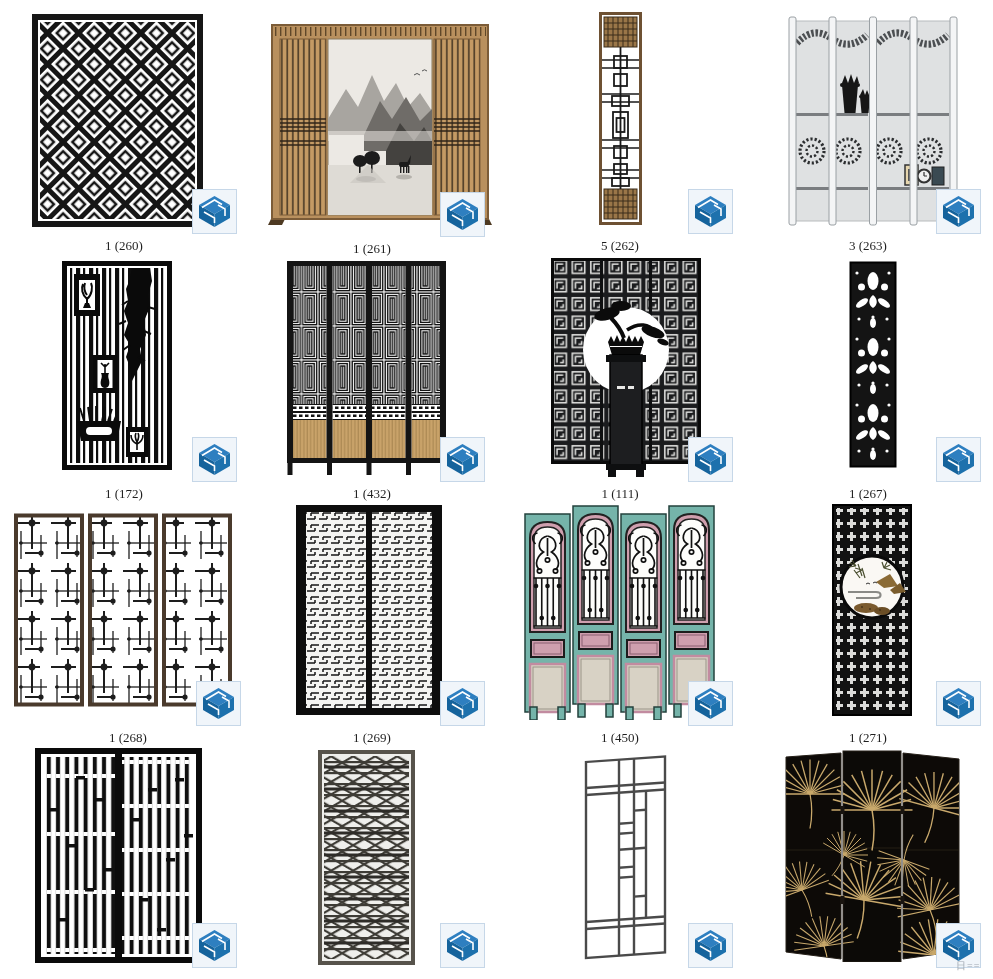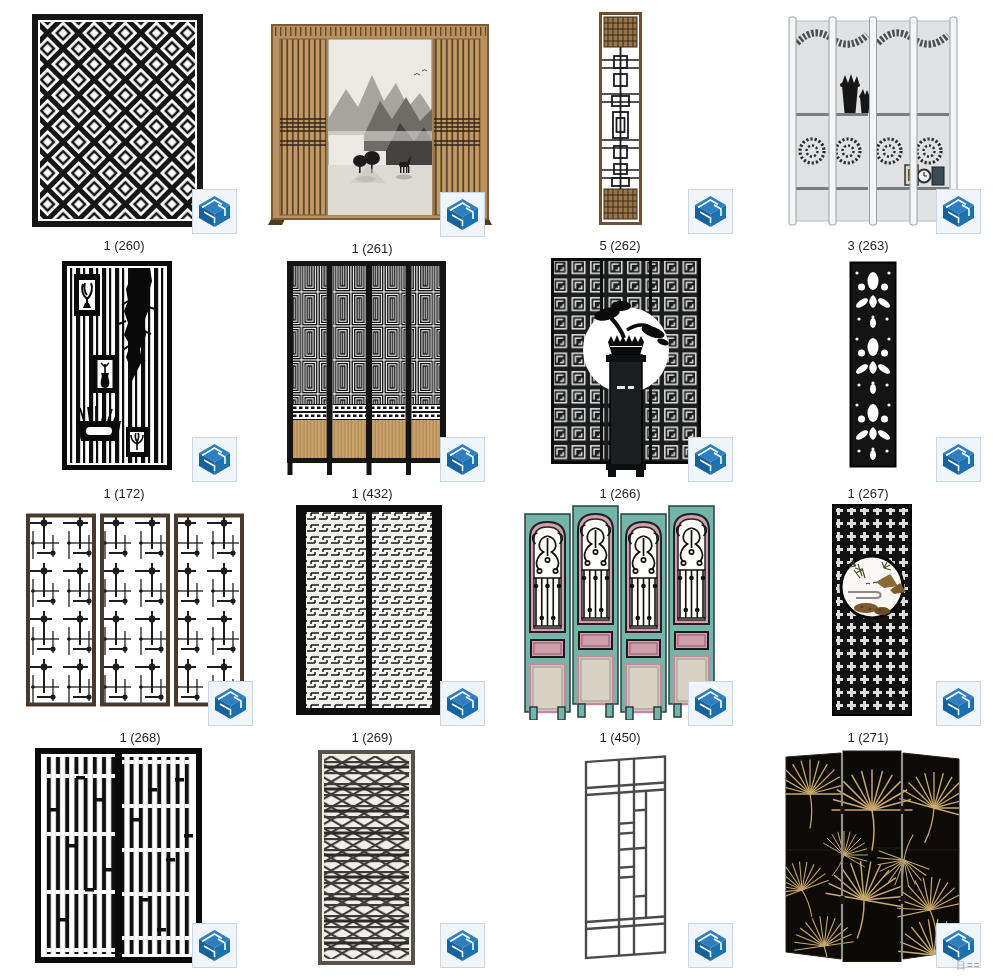--- a/index.html
+++ b/index.html
@@ -1,17 +1,17 @@
 <!DOCTYPE html>
 <html><head>
 <meta charset="utf-8">
 <style>
   html,body{margin:0;padding:0;background:#fff;}
   .stage{position:relative;width:993px;height:979px;background:#fff;overflow:hidden;
-         font-family:Liberation Sans, sans-serif;}
+         font-family:Liberation Serif, serif;}
   .cell{position:absolute;width:248px;height:246px;}
   .art{position:absolute;display:block;}
   .badge{position:absolute;left:192px;top:189px;width:45px;height:45px;display:block;}
   .label{position:absolute;left:0;top:238px;width:100%;text-align:center;
          font-size:13px;color:#1f1f1f;white-space:nowrap;}
   .watermark{position:absolute;left:956px;top:959px;font-size:10px;color:#9fa8b0;letter-spacing:1px;}
 </style>
 </head>
 <body>
 
@@ -327,21 +327,21 @@
     </svg>
     <svg class="badge" viewBox="0 0 45 45">
       <rect x="0.5" y="0.5" width="44" height="44" fill="#f0f5fa" stroke="#c6d7e8"></rect>
       <polygon points="22.5,7 38,16 22.5,25 7,16" fill="#2e7fc0"></polygon>
       <polygon points="7,16 22.5,25 22.5,38 7,29" fill="#15639c"></polygon>
       <polygon points="38,16 22.5,25 22.5,38 38,29" fill="#1d71ad"></polygon>
       <polyline points="10,18.5 22.5,11 30,15.5" stroke="#fff" fill="none" stroke-width="1.6"></polyline>
       <polyline points="12,23 22.5,29 22.5,34" stroke="#fff" fill="none" stroke-width="1.6"></polyline>
       <polyline points="33,27 33,20 26,16" stroke="#fff" fill="none" stroke-width="1.6"></polyline>
     </svg>
-    <div class="label">1 (266)</div>
+    <div class="label">1 (111)</div>
   </div>
 
   <div class="cell" style="left:744px;top:248px">
     <svg class="art" style="left:105px;top:13px" width="48" height="207" viewBox="0 0 48 207">
       <rect x="1.5" y="1.5" width="45" height="204" fill="#141414" stroke="#000" stroke-width="2"></rect>
       <g fill="#fff">
         <g>
           <ellipse cx="24" cy="20" rx="5.5" ry="9"></ellipse>
           <circle cx="12.5" cy="26" r="3.5"></circle>
             <circle cx="35.5" cy="26" r="3.5"></circle>
@@ -390,21 +390,21 @@
       <polygon points="22.5,7 38,16 22.5,25 7,16" fill="#2e7fc0"></polygon>
       <polygon points="7,16 22.5,25 22.5,38 7,29" fill="#15639c"></polygon>
       <polygon points="38,16 22.5,25 22.5,38 38,29" fill="#1d71ad"></polygon>
       <polyline points="10,18.5 22.5,11 30,15.5" stroke="#fff" fill="none" stroke-width="1.6"></polyline>
       <polyline points="12,23 22.5,29 22.5,34" stroke="#fff" fill="none" stroke-width="1.6"></polyline>
       <polyline points="33,27 33,20 26,16" stroke="#fff" fill="none" stroke-width="1.6"></polyline>
     </svg>
     <div class="label">1 (267)</div>
   </div>
 
-  <div class="cell" style="left:16px;top:492px">
+  <div class="cell" style="left:4px;top:492px">
     <svg class="art" style="left:9px;top:21px" width="220" height="195" viewBox="0 0 220 195">
       <defs>
         <pattern id="x268" width="36" height="48" patternUnits="userSpaceOnUse">
           <rect width="36" height="48" fill="#fff"></rect>
           <g stroke="#1d1d1d" fill="none">
             <path stroke-width="2" d="M2 10 H27"></path>
               <path stroke-width="2" d="M19 2 V36"></path>
             <path stroke-width="1.3" d="M6 30 H34"></path>
               <path stroke-width="1.3" d="M8 18 V46"></path>
             <path stroke-width="1.3" d="M28 22 V44"></path>

